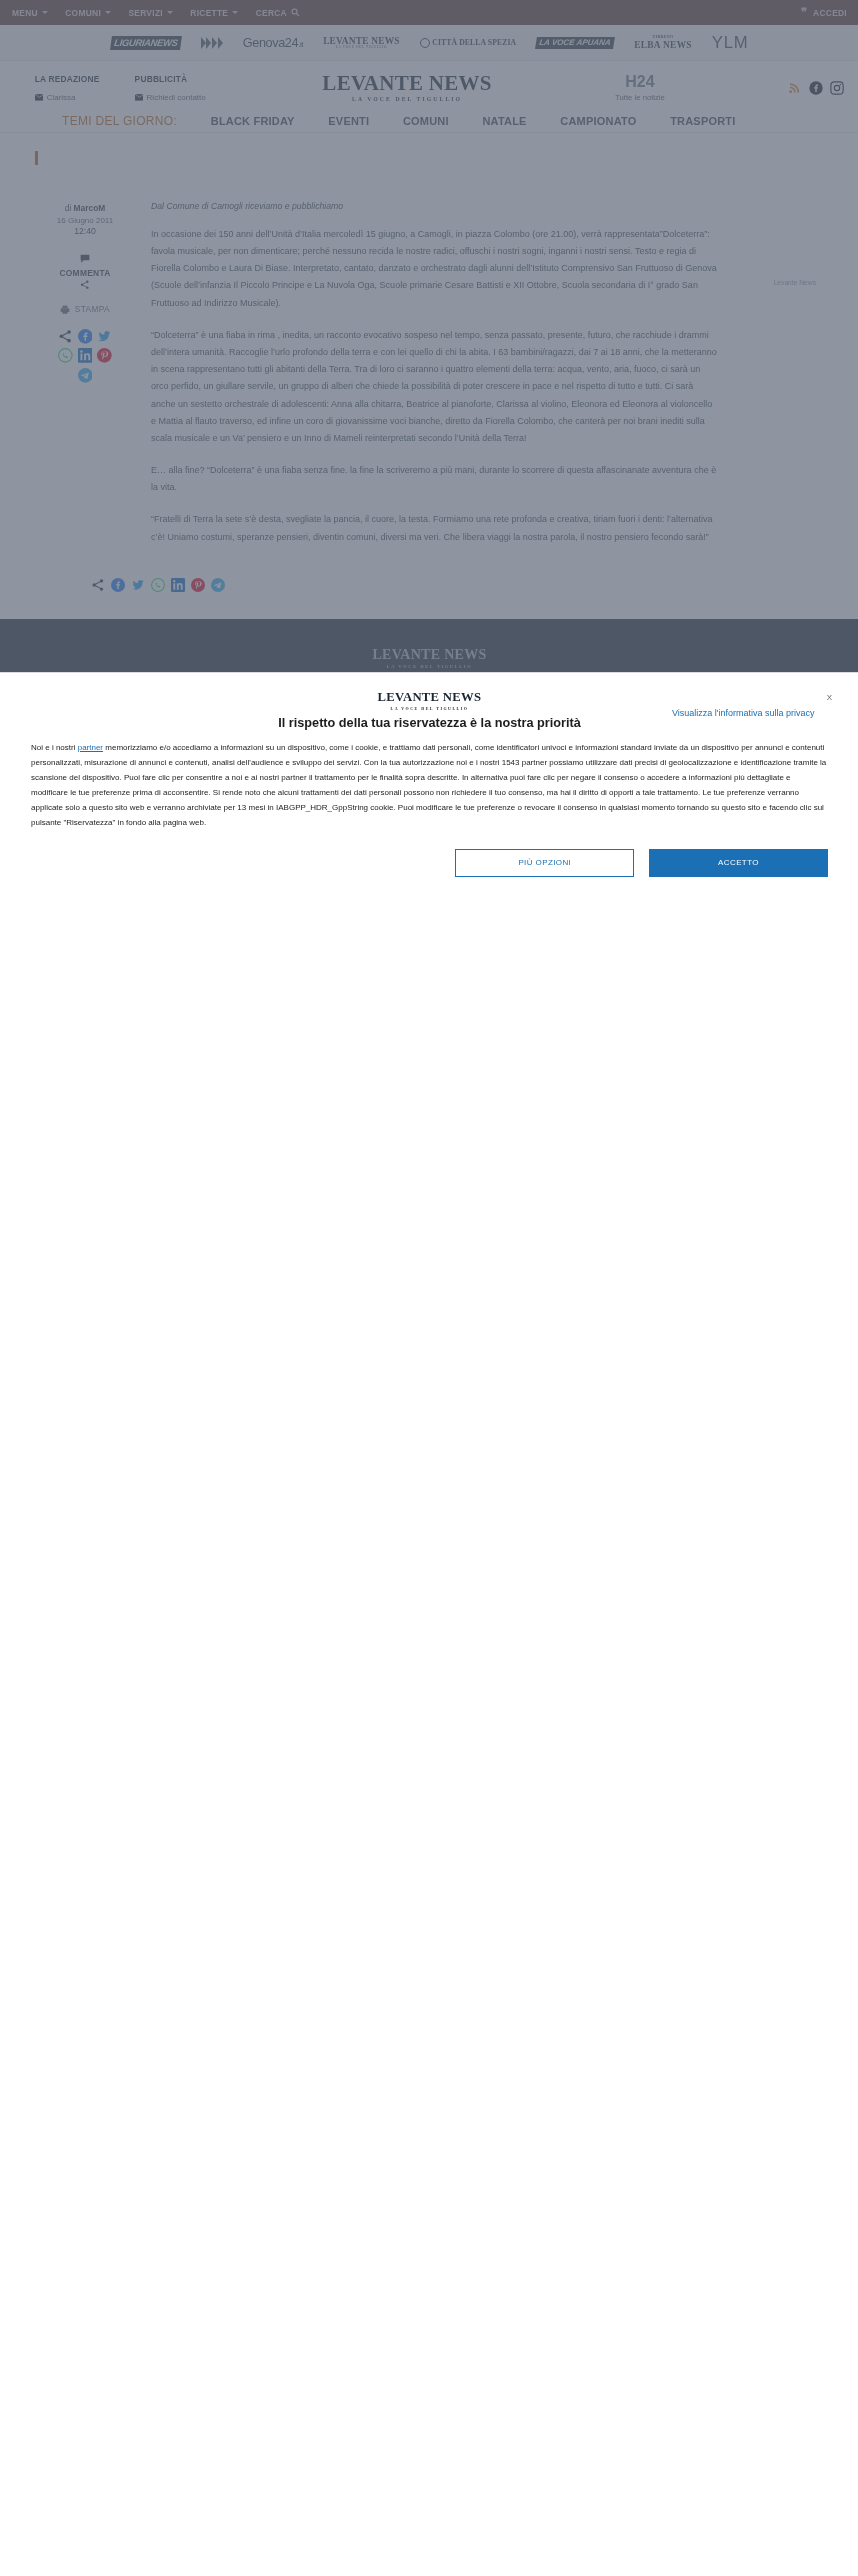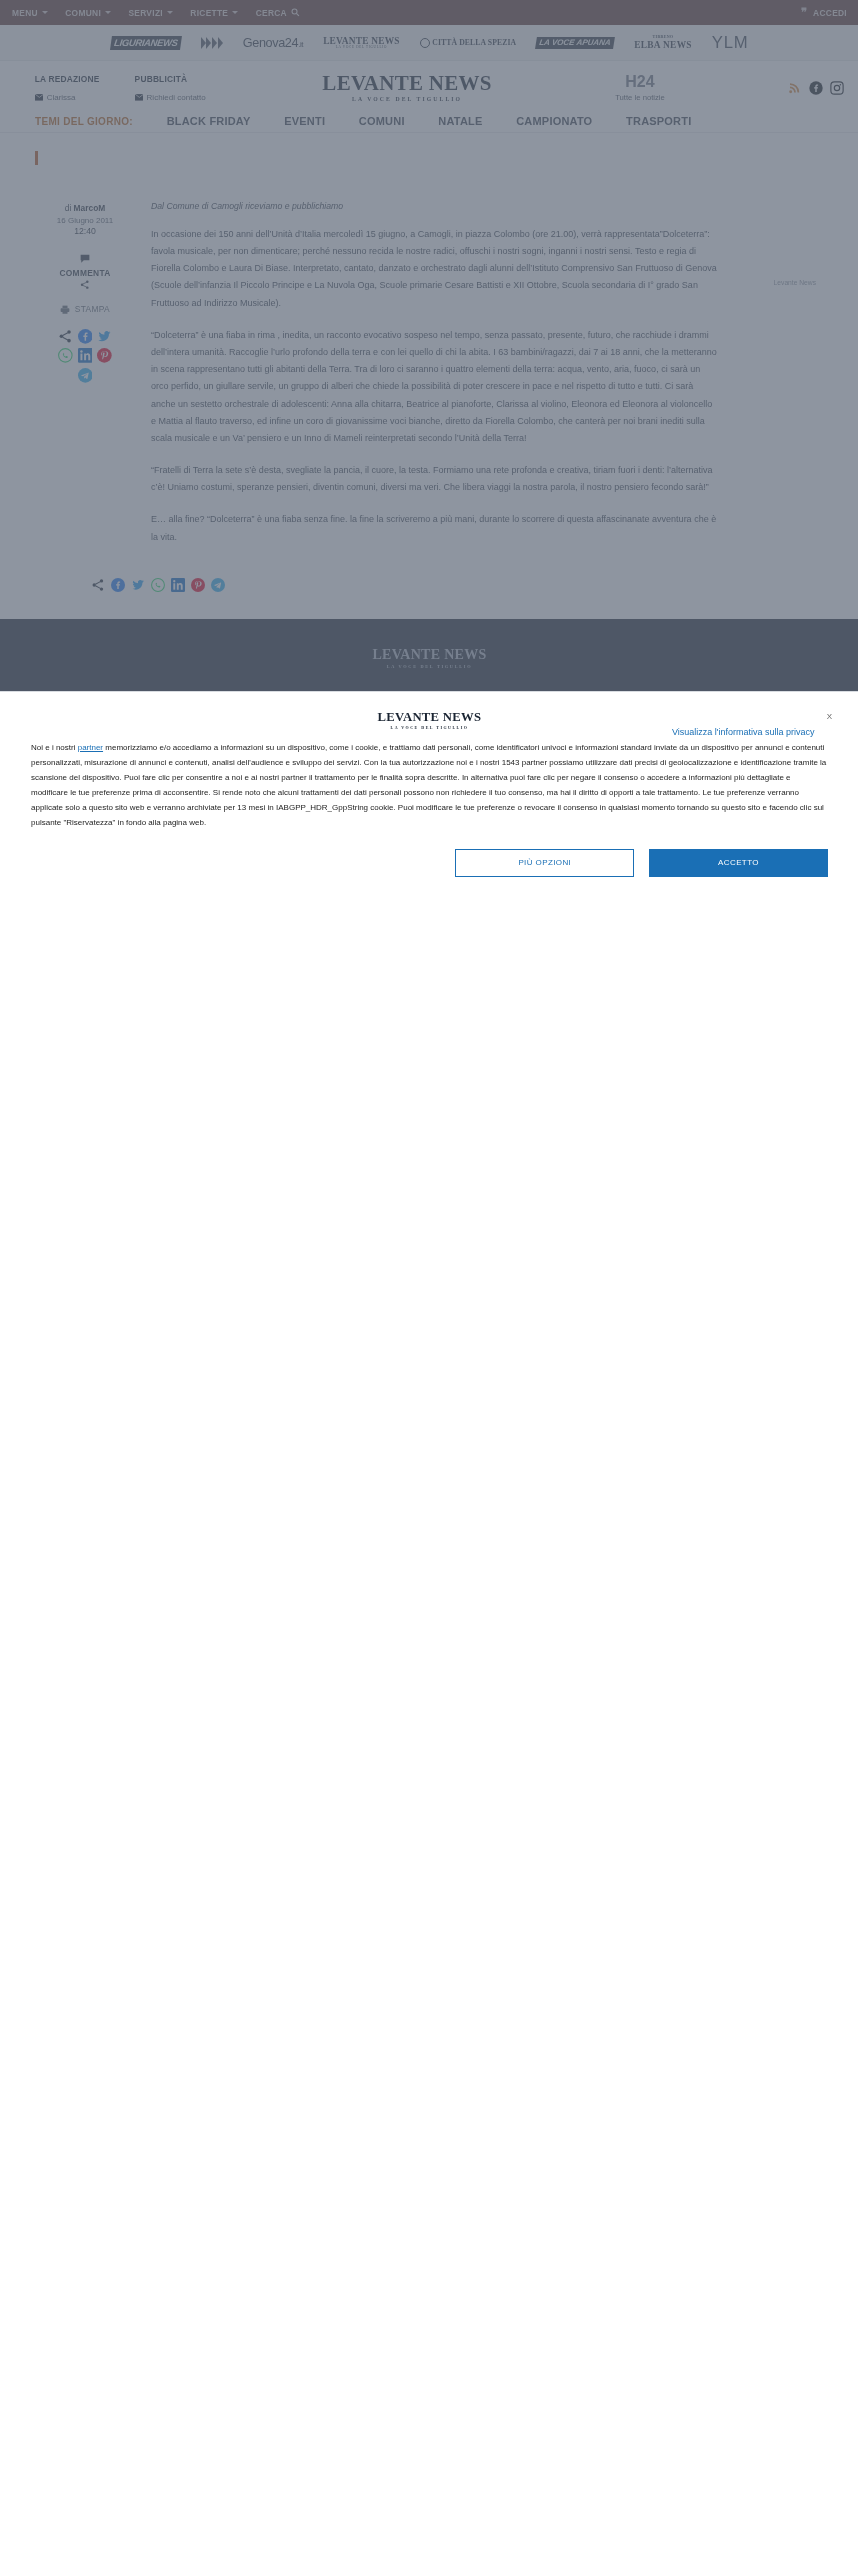--- a/index.html
+++ b/index.html
@@ -112,21 +112,21 @@
   .mh-social { display: flex; align-items: center; gap: 7.4px; }
   .sic { cursor: pointer; display: inline-flex; }
 
   
   .catnav {
     background: #fff; padding: 0 14.7px 0 35px; height: 23px;
     display: flex; align-items: center; gap: 12.7px;
     border-bottom: 0.7px solid #e8eaec;
   }
   .cat-lead {
-    color: #b4621f; font-size: 10px; font-weight: 700; letter-spacing: 0.3px;
+    color: #b4621f; font-size: 12px; font-weight: 400; letter-spacing: 0.3px; margin-left: 27px;
   }
   .cat-item {
     color: #39424f; font-size: 11px; font-weight: 600; letter-spacing: 0.2px; cursor: pointer; margin-left: 21px;
   }
 
   
   .article { background: #fff; padding: 17.4px 0 27px 0; }
   .art-head { padding: 0 35px; }
   .art-accent { width: 3.3px; height: 14.7px; background: #b4521f; margin-bottom: 6.7px; }
   .art-title {
@@ -441,22 +441,22 @@
               </svg>
           </span>
         </div>
       </div>
 
       <div class="art-text">
         <div class="art-intro">Dal Comune di Camogli riceviamo e pubblichiamo</div>
         <div class="art-credit">Levante News</div>
         <p class="art-p">In occasione dei 150 anni dell’Unità d’Italia mercoledì 15 giugno, a Camogli, in piazza Colombo (ore 21.00), verrà rappresentata”Dolceterra”: favola musicale, per non dimenticare; perché nessuno recida le nostre radici, offuschi i nostri sogni, inganni i nostri sensi. Testo e regia di Fiorella Colombo e Laura Di Biase. Interpretato, cantato, danzato e orchestrato dagli alunni dell’Istituto Comprensivo San Fruttuoso di Genova (Scuole dell’infanzia Il Piccolo Principe e La Nuvola Oga, Scuole primarie Cesare Battisti e XII Ottobre, Scuola secondaria di I° grado San Fruttuoso ad Indirizzo Musicale).</p>
         <p class="art-p">“Dolceterra” è una fiaba in rima , inedita, un racconto evocativo sospeso nel tempo, senza passato, presente, futuro, che racchiude i drammi dell’intera umanità. Raccoglie l’urlo profondo della terra e con lei quello di chi la abita. I 63 bambini/ragazzi, dai 7 ai 18 anni, che la metteranno in scena rappresentano tutti gli abitanti della Terra. Tra di loro ci saranno i quattro elementi della terra: acqua, vento, aria, fuoco, ci sarà un orco perfido, un giullare servile, un gruppo di alberi che chiede la possibilità di poter crescere in pace e nel rispetto di tutto e tutti. Ci sarà anche un sestetto orchestrale di adolescenti: Anna alla chitarra, Beatrice al pianoforte, Clarissa al violino, Eleonora ed Eleonora al violoncello e Mattia al flauto traverso, ed infine un coro di giovanissime voci bianche, diretto da Fiorella Colombo, che canterà per noi brani inediti sulla scala musicale e un Va’ pensiero e un Inno di Mameli reinterpretati secondo l’Unità della Terra!</p>
+        <p class="art-p">E… alla fine? “Dolceterra” è una fiaba senza fine. la fine la scriveremo a più mani, durante lo scorrere di questa affascinanate avventura che è la vita.</p>
         <p class="art-p">“Fratelli di Terra la sete s’è desta, svegliate la pancia, il cuore, la testa. Formiamo una rete profonda e creativa, tiriam fuori i denti: l’alternativa c’è! Uniamo costumi, speranze pensieri, diventin comuni, diversi ma veri. Che libera viaggi la nostra parola, il nostro pensiero fecondo sarà!”</p>
-        <p class="art-p">E… alla fine? “Dolceterra” è una fiaba senza fine. la fine la scriveremo a più mani, durante lo scorrere di questa affascinanate avventura che è la vita.</p>
       </div>
     </div>
 
     <div class="art-share-bottom">
       <span class="sbtn">
         <svg width="14" height="14" viewBox="0 0 24 24">
           <circle cx="18" cy="5" r="2.9" fill="#1b2533"></circle>
             <circle cx="5.5" cy="12" r="2.9" fill="#1b2533"></circle>
             <circle cx="18" cy="19" r="2.9" fill="#1b2533"></circle>
           <line x1="7.6" y1="10.6" x2="16" y2="6.2" stroke="#1b2533" stroke-width="1.8"></line>
@@ -609,20 +609,21 @@
     <div class="f-partner-v">PressComm Tech</div>
   </div>
 
   <div class="dim-overlay"></div>
 
   <div class="cookie">
     <div class="ck-top">
       <div class="ck-brand">
         <div class="ck-logo">LEVANTE NEWS</div>
         <div class="ck-logo-sub">LA VOCE DEL TIGULLIO</div>
+        <div class="ck-h">Il rispetto della tua riservatezza è la nostra priorità</div>
       </div>
       <div class="ck-right">
         <div class="ck-x">X</div>
         <div class="ck-privacy">Visualizza l'informativa sulla privacy</div>
       </div>
     </div>
 
     <div class="ck-body">
       <span>Noi e i nostri </span><a>partner</a><span> memorizziamo e/o accediamo a informazioni su un dispositivo, come i cookie, e trattiamo dati personali, come identificatori univoci e informazioni standard inviate da un dispositivo per annunci e contenuti personalizzati, misurazione di annunci e contenuti, analisi dell'audience e sviluppo dei servizi. Con la tua autorizzazione noi e i nostri 1543 partner possiamo utilizzare dati precisi di geolocalizzazione e identificazione tramite la scansione del dispositivo. Puoi fare clic per consentire a noi e ai nostri partner il trattamento per le finalità sopra descritte. In alternativa puoi fare clic per negare il consenso o accedere a informazioni più dettagliate e modificare le tue preferenze prima di acconsentire. Si rende noto che alcuni trattamenti dei dati personali possono non richiedere il tuo consenso, ma hai il diritto di opporti a tale trattamento. Le tue preferenze verranno applicate solo a questo sito web e verranno archiviate per 13 mesi in IABGPP_HDR_GppString cookie. Puoi modificare le tue preferenze o revocare il consenso in qualsiasi momento tornando su questo sito e facendo clic sul pulsante "Riservatezza" in fondo alla pagina web.</span>
     </div>

